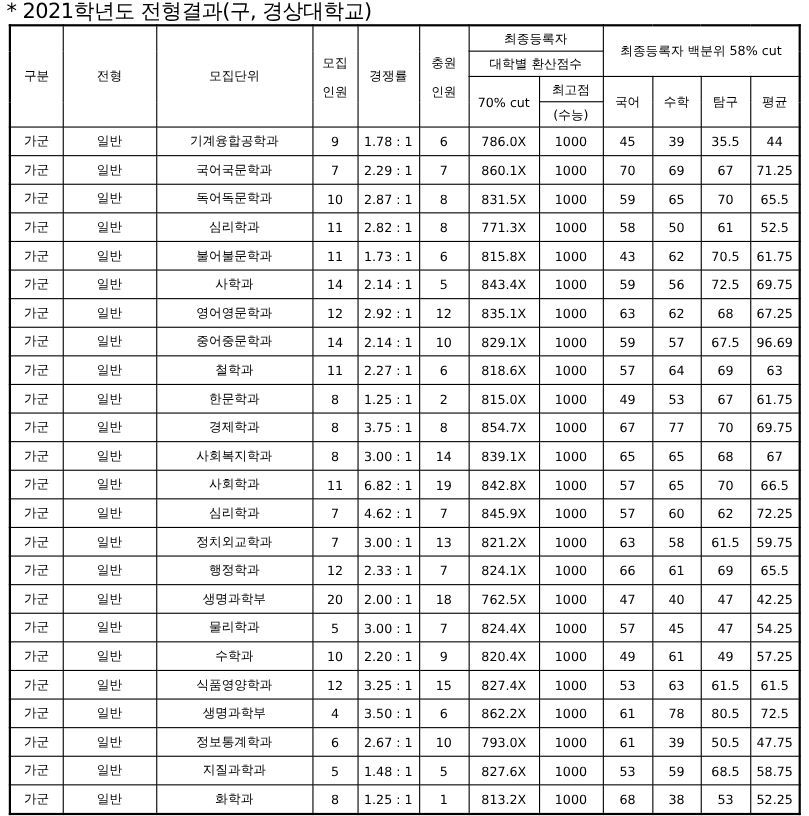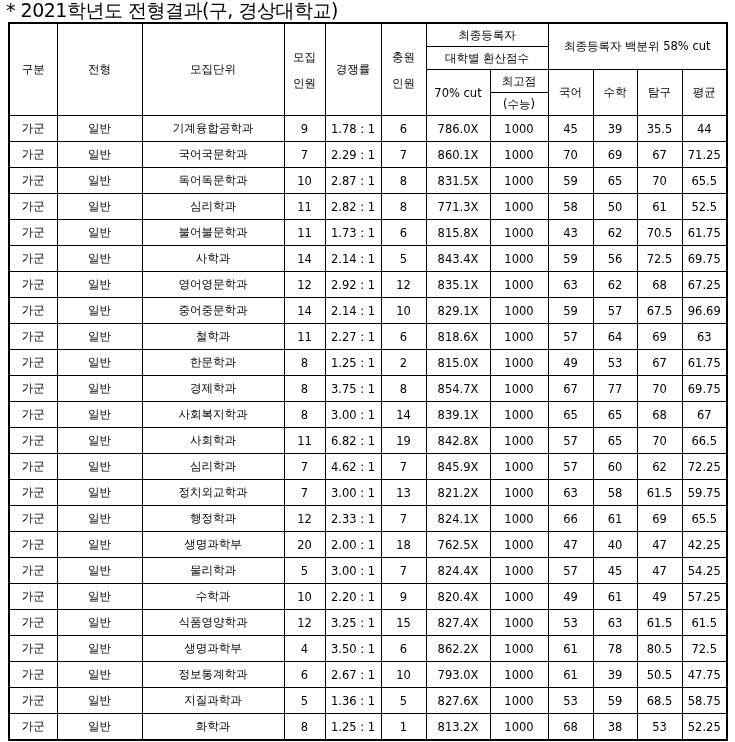--- a/index.html
+++ b/index.html
@@ -374,21 +374,21 @@
         <td>61</td>
         <td>39</td>
         <td>50.5</td>
         <td>47.75</td>
       </tr>
       <tr>
         <td>가군</td>
         <td>일반</td>
         <td>지질과학과</td>
         <td>5</td>
-        <td>1.36 : 1</td>
+        <td>1.48 : 1</td>
         <td>5</td>
         <td>827.6X</td>
         <td>1000</td>
         <td>53</td>
         <td>59</td>
         <td>68.5</td>
         <td>58.75</td>
       </tr>
       <tr>
         <td>가군</td>

